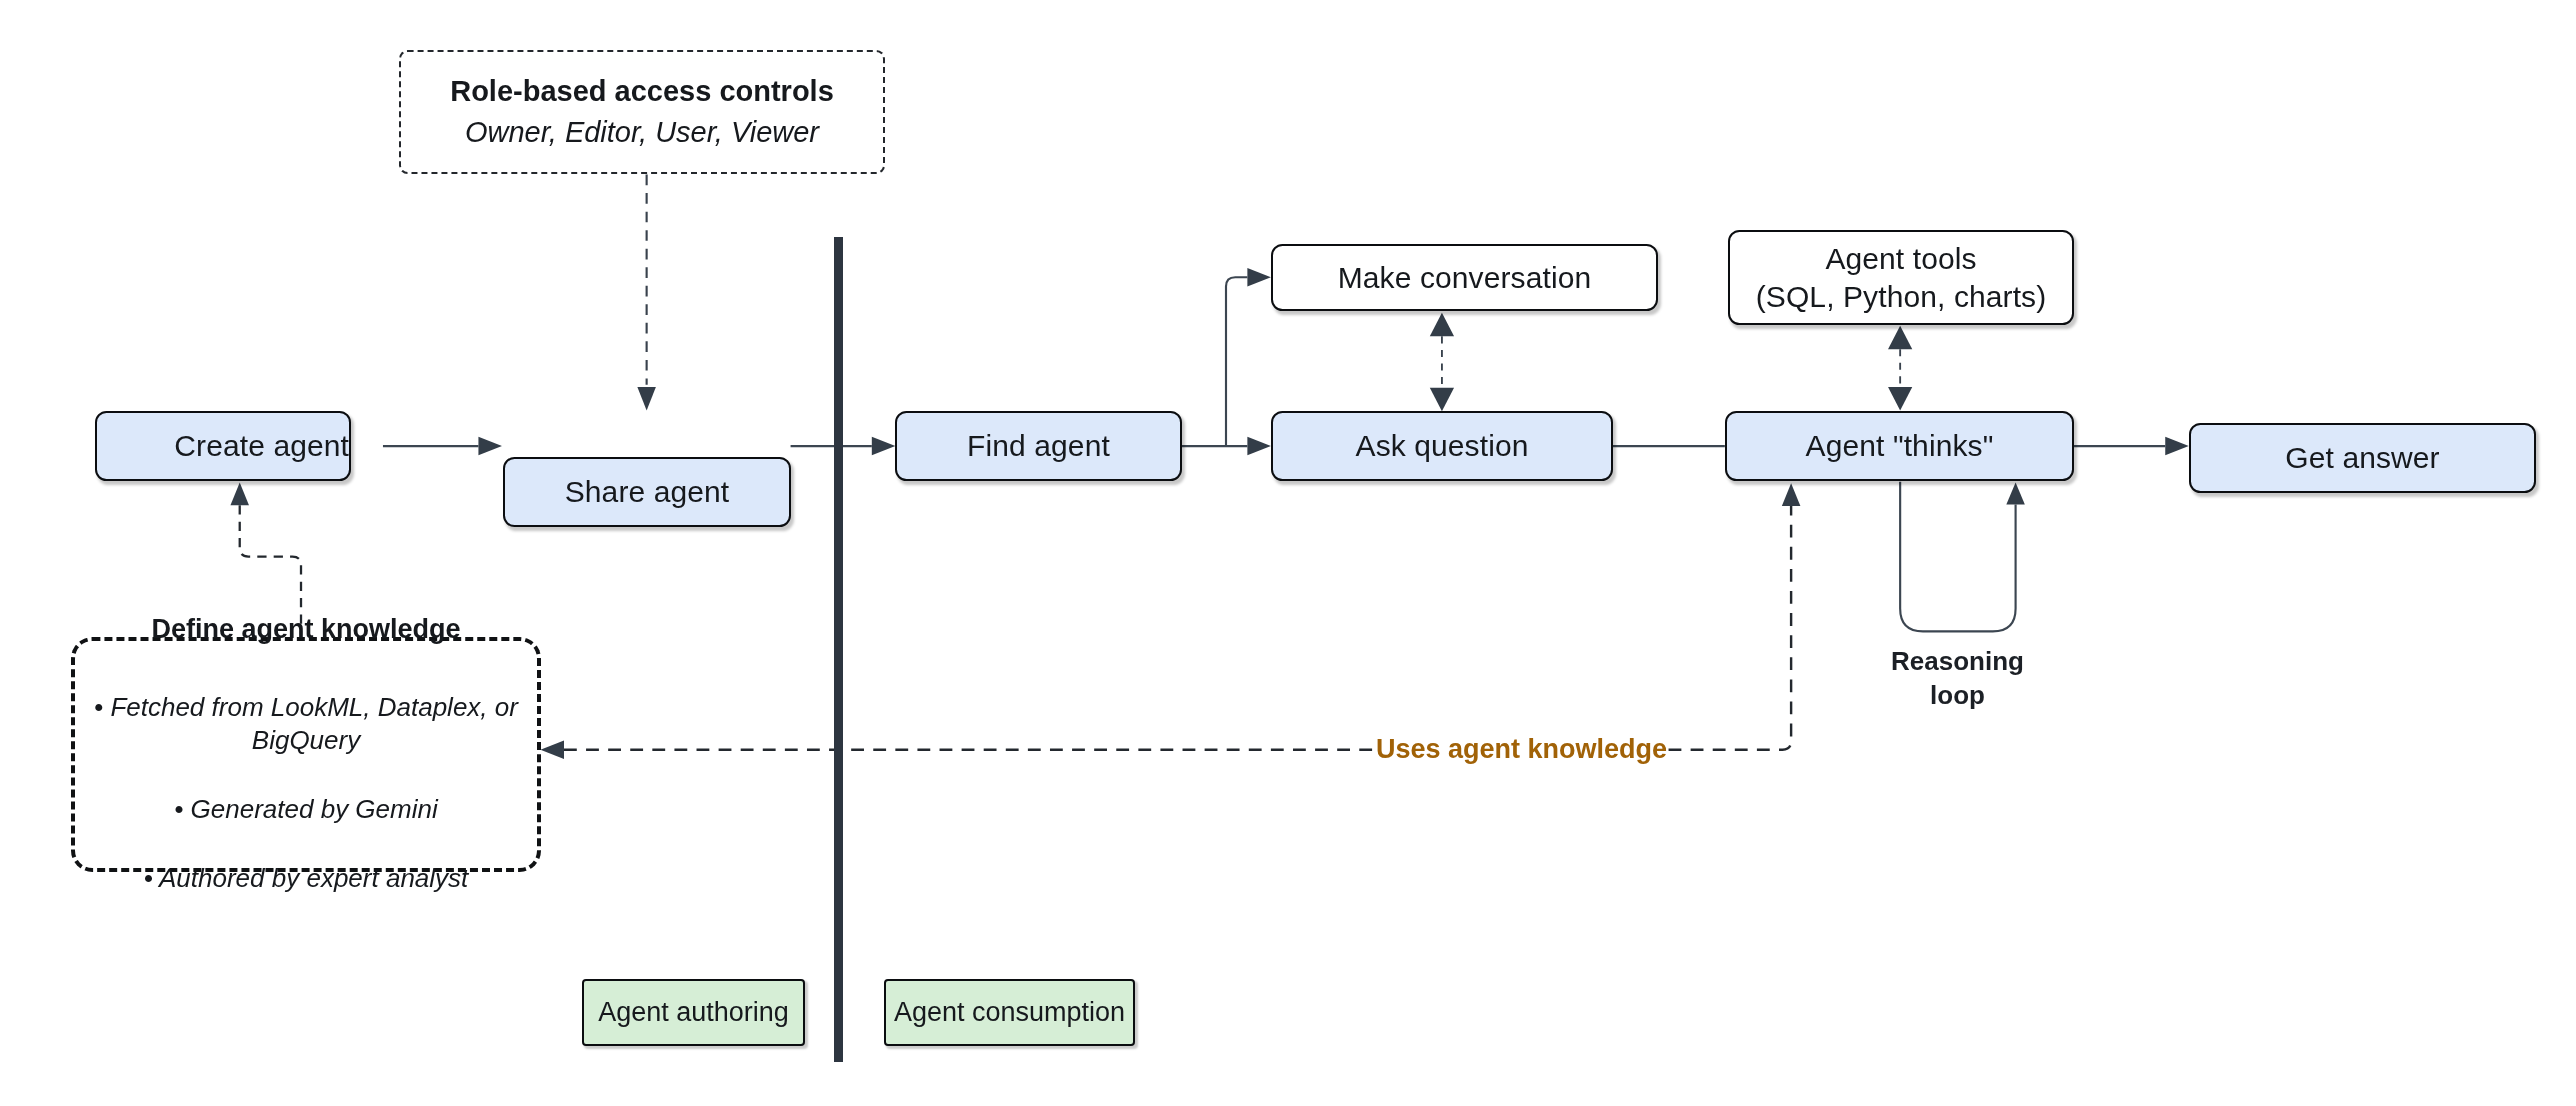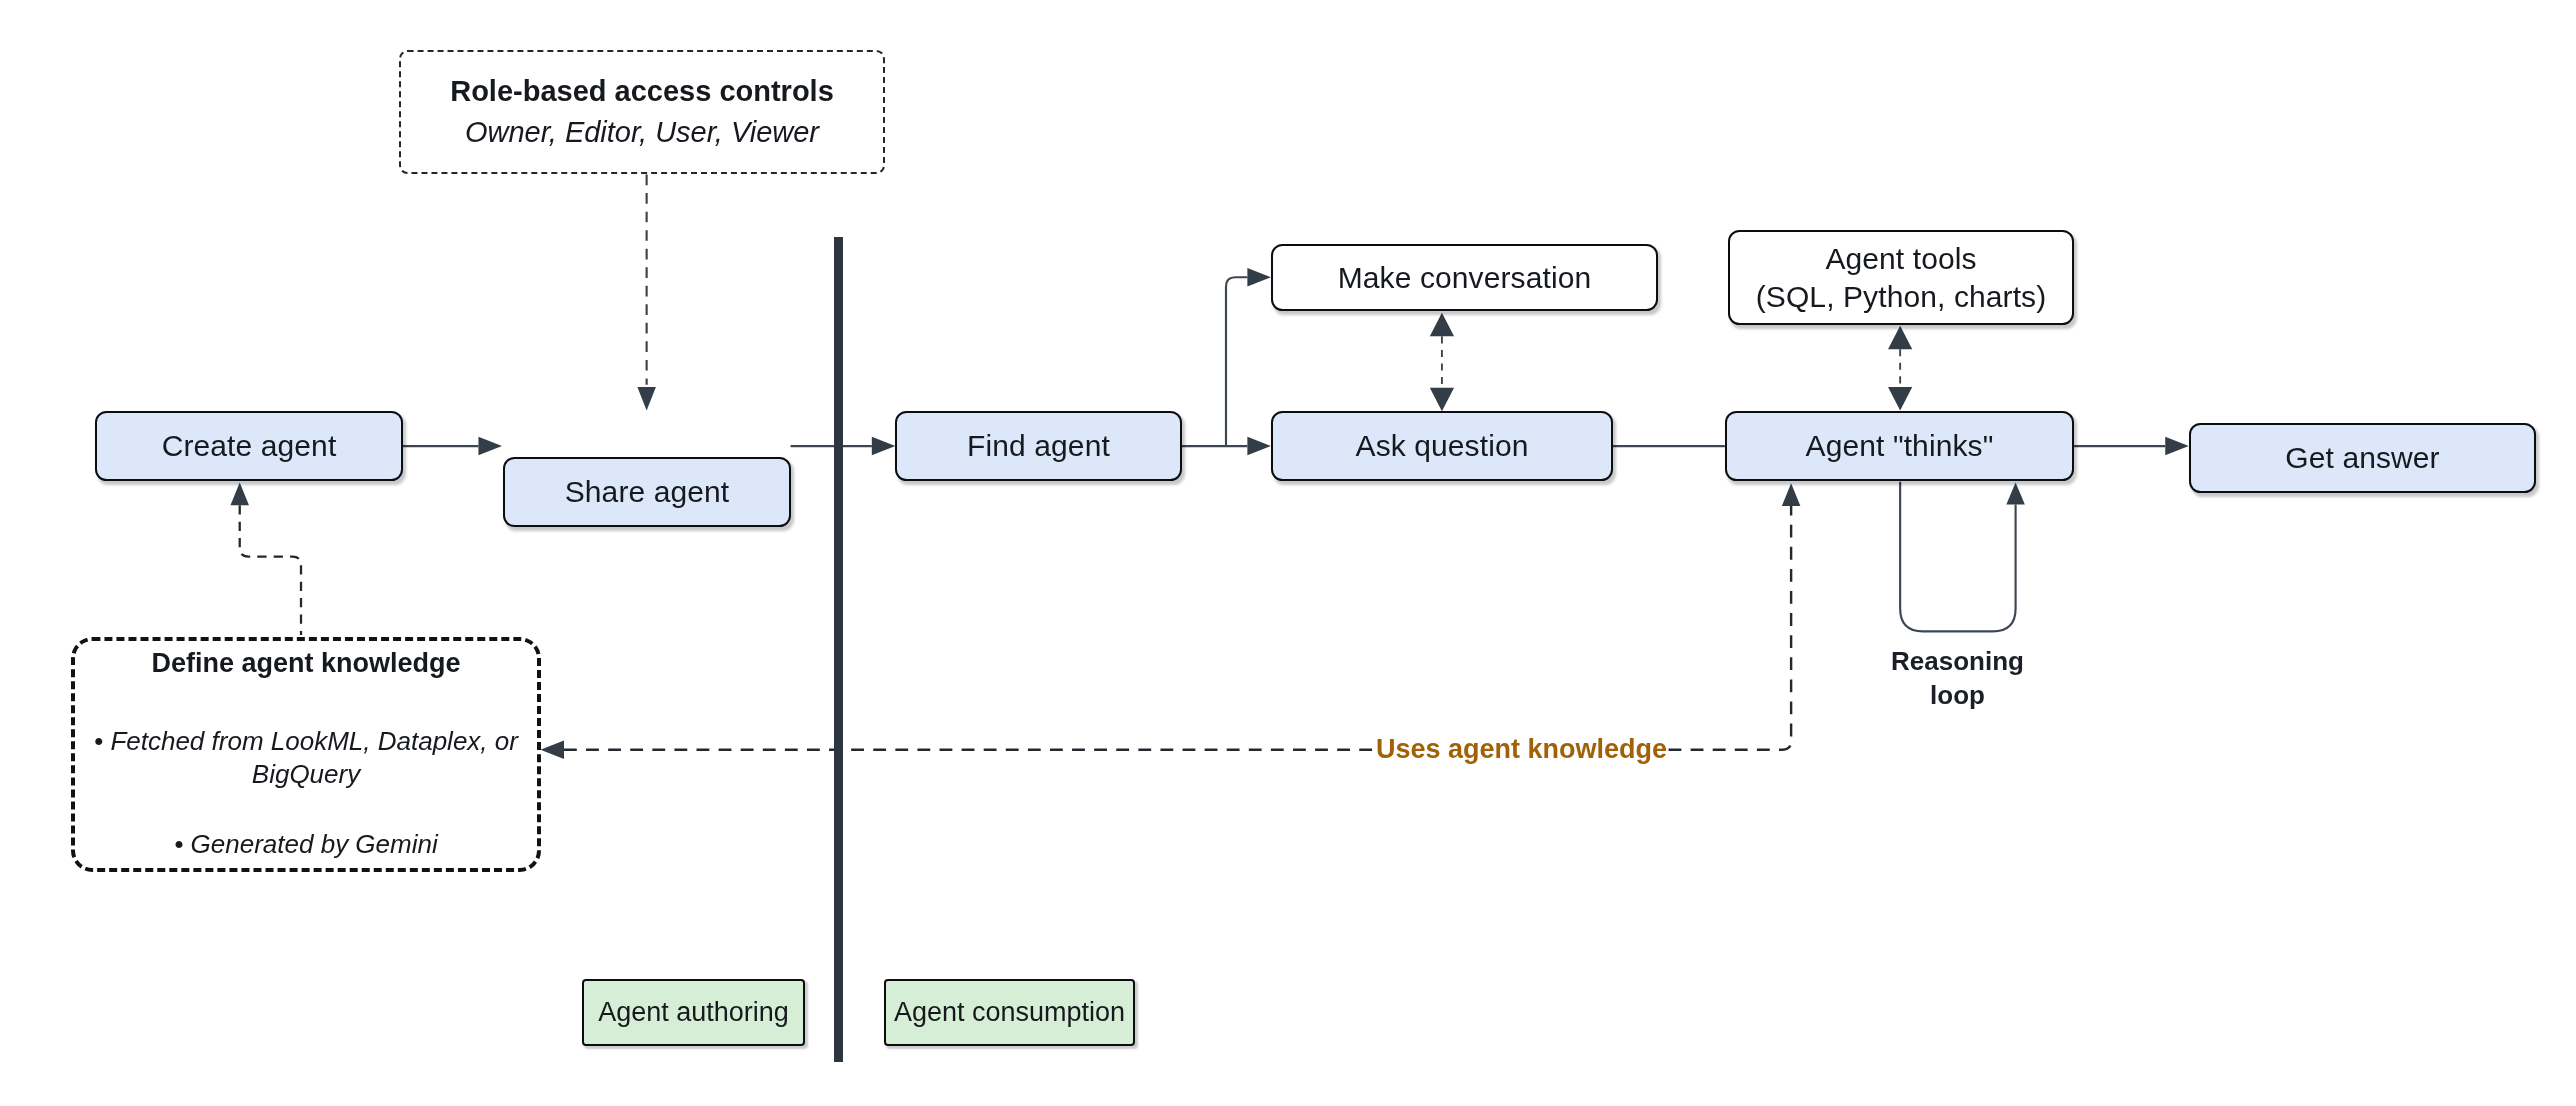--- a/index.html
+++ b/index.html
@@ -21,21 +21,21 @@
   .node {
     position:absolute; box-sizing:border-box; z-index:10;
     border:2.9px solid #0b0d10; border-radius:11.4px;
     display:flex; align-items:center; justify-content:center; text-align:center;
     font-size:30px; letter-spacing:0.1px;
     box-shadow:2.9px 3.6px 2.9px rgba(0,0,0,0.22);
   }
   .node.blue  { background:#dce8fa; }
   .node.white { background:#ffffff; }
   .row   { top:411px; height:70px; }
-  .n-create { left:95px;  width:308px; }
+  .n-create { left:95px;  width:256px;justify-content:flex-end; }
   .n-share  { left:503px;  width:288px;margin-top:46px; }
   .n-find   { left:895px; width:287px; }
   .n-ask    { left:1271px; width:342px; }
   .n-thinks { left:1725px; width:349px; }
   .n-get    { left:2189px; width:347px;margin-top:12px; }
   .n-make   { left:1271px; top:244px; width:387px; height:67px; }
   .n-tools  { left:1728px; top:230px; width:346px; height:95px; line-height:1.25; }
 
   .lane {
     position:absolute; box-sizing:border-box; z-index:10; top:979px; height:67px;
@@ -156,20 +156,21 @@
 
   <div class="callout role">
     <div class="role-title">Role-based access controls</div>
     <div class="role-sub">Owner, Editor, User, Viewer</div>
   </div>
 
   <div class="callout define">
     <div class="define-title">Define agent knowledge</div>
     <div class="bullet">• Fetched from LookML, Dataplex, or BigQuery</div>
     <div class="bullet">• Generated by Gemini</div>
+    <div class="bullet">• Authored by expert analyst</div>
   </div>
 
   <div class="reasoning">
     <div>Reasoning</div>
     <div>loop</div>
   </div>
 
   <div class="uses">Uses agent knowledge</div>
 
   <div class="lane lane-authoring">

